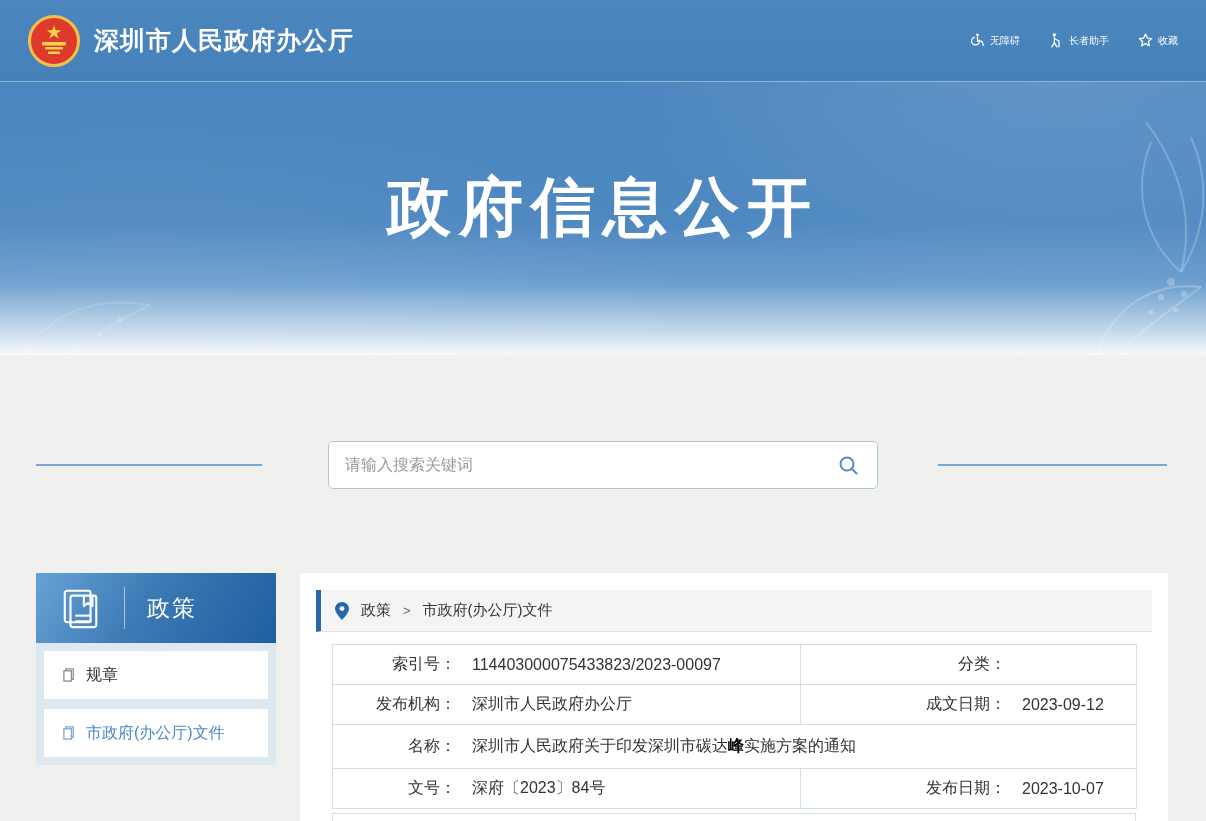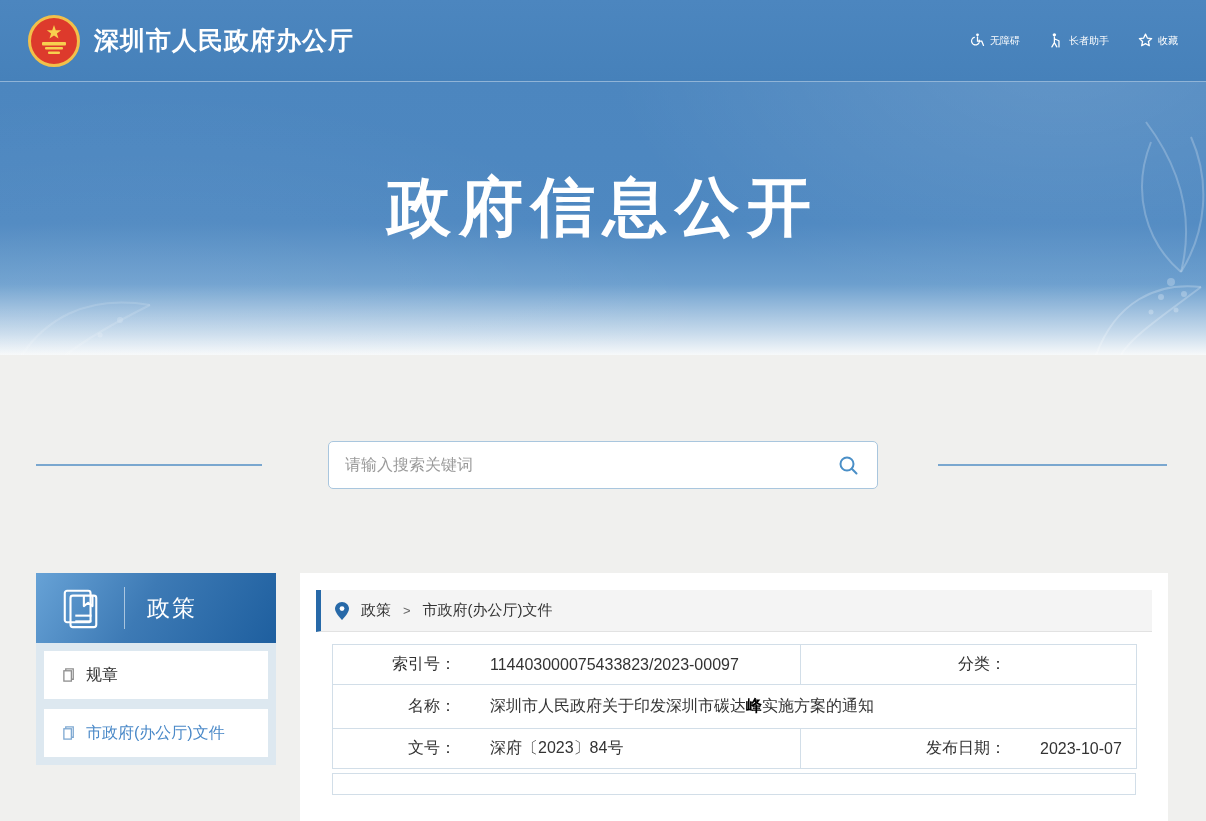--- a/index.html
+++ b/index.html
@@ -58,21 +58,21 @@
   .breadcrumb { background:#f4f4f4; border-left:5px solid #2769a8; border-bottom:1px solid #e2e2e2;
     height:42px; display:flex; align-items:center; padding-left:14px; font-size:15px; color:#333; }
   .breadcrumb .pin { margin-right:12px; display:flex; }
   .crumb { cursor:pointer; }
   .crumb-sep { color:#666; margin:0 12px; font-size:13px; }
 
   table.doc-table { border-collapse:collapse; table-layout:fixed; width:804px; margin:12px 16px 0; }
   .doc-table td { border:1px solid #d2dee8; height:40px; font-size:16px; color:#333;
     vertical-align:middle; padding:0; }
   .doc-table tr.tall td { height:44px; }
-  .cell { display:flex; align-items:center;gap:18px; }
+  .cell { display:flex; align-items:center; }
   .lbl { display:inline-block; text-align:right; flex:none; }
   .lbl.w-left { width:123px; }
   .lbl.w-right { width:205px; }
   .val { margin-left:16px; white-space:nowrap; }
   .hl { font-weight:bold; color:#000; }
   .next-row { width:804px; margin:4px 16px 0; height:22px; border:1px solid #d2dee8; background:#fff; }
 </style>
 </head>
 <body>
 
@@ -213,20 +213,34 @@
             <span class="val">114403000075433823/2023-00097</span>
           </div>
         </td>
         <td>
           <div class="cell">
             <span class="lbl w-right">分类：</span>
             <span class="val"></span>
           </div>
         </td>
       </tr>
+      <tr>
+        <td>
+          <div class="cell">
+            <span class="lbl w-left">发布机构：</span>
+            <span class="val">深圳市人民政府办公厅</span>
+          </div>
+        </td>
+        <td>
+          <div class="cell">
+            <span class="lbl w-right">成文日期：</span>
+            <span class="val">2023-09-12</span>
+          </div>
+        </td>
+      </tr>
       <tr class="tall">
         <td colspan="2">
           <div class="cell">
             <span class="lbl w-left">名称：</span>
             <span class="val"><span>深圳市人民政府关于印发深圳市碳达</span><span class="hl">峰</span><span>实施方案的通知</span></span>
           </div>
         </td>
       </tr>
       <tr>
         <td>

